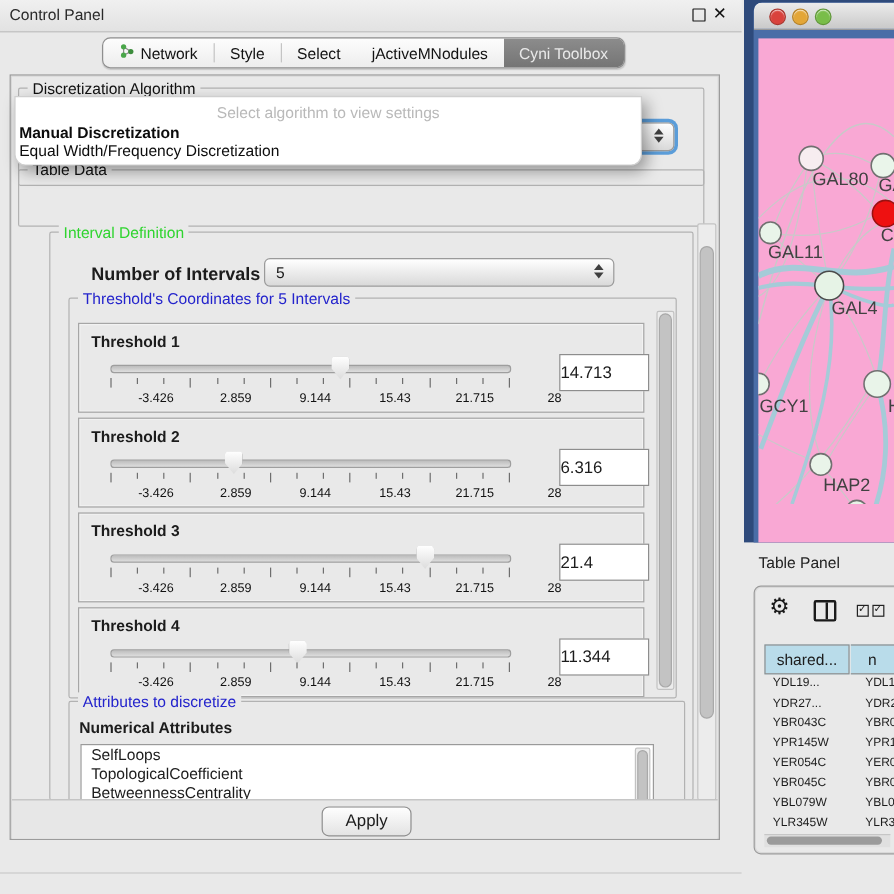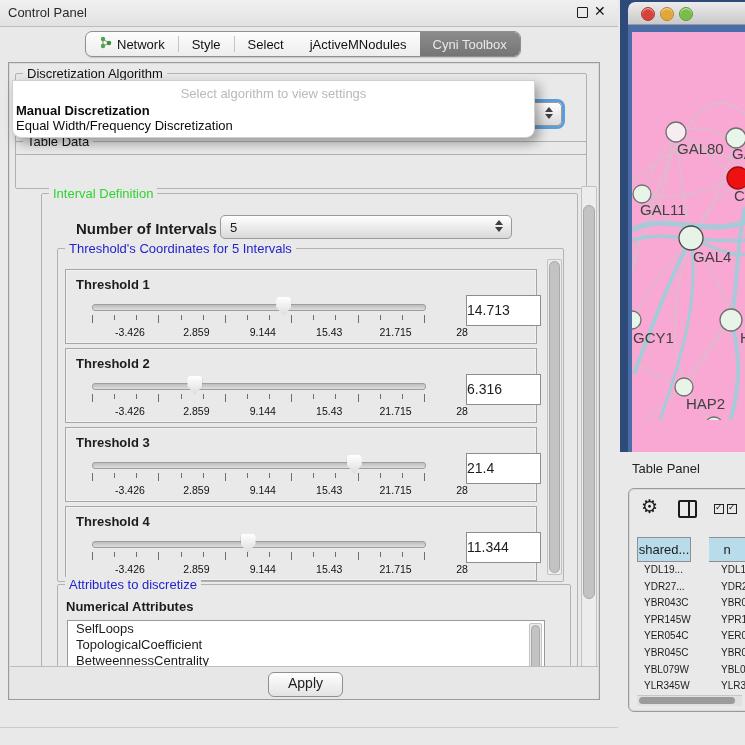--- a/index.html
+++ b/index.html
@@ -390,21 +390,21 @@
 
   <div class="abs" id="table-window">
     <span id="gear-ic">⚙</span>
     <span id="panes-ic">
         <i></i>
       </span>
     <span id="checks-ic">
       <span class="mini-check"></span>
       <span class="mini-check"></span>
     </span>
-    <div class="th-cell" style="left:8px;width:54px;">shared...</div>
+    <div class="th-cell" style="left:8px;width:71px;">shared...</div>
     <div class="th-cell" style="left:80px;width:37px;border-left:none;">n</div>
     <div id="rows">
         <div class="trow">
           <span class="c1">YDL19...</span>
           <span class="c2">YDL1</span>
         </div>
         <div class="trow">
           <span class="c1">YDR27...</span>
           <span class="c2">YDR2</span>
         </div>

